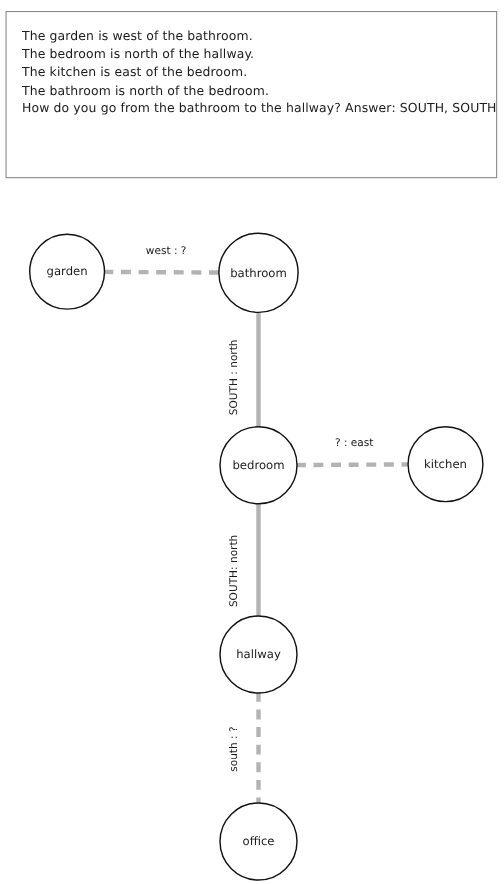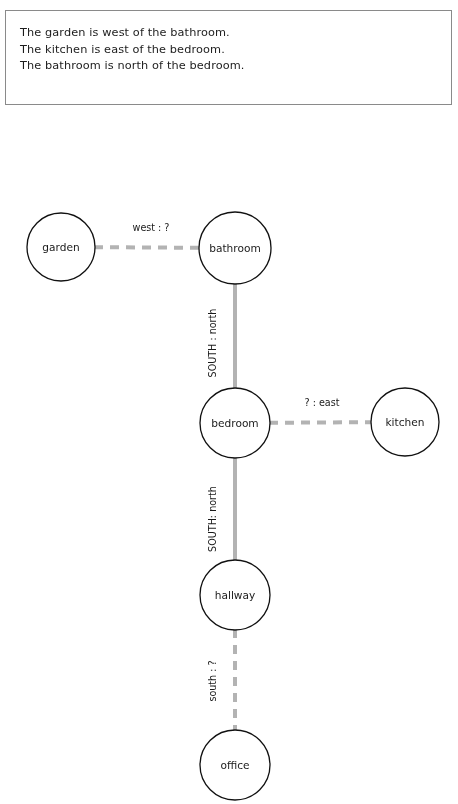--- a/index.html
+++ b/index.html
@@ -16,21 +16,21 @@
     font-family: "DejaVu Sans", sans-serif;
     color: #1a1a1a;
   }
 
   
   #story-panel {
     position: absolute;
     left: 5px;
     top: 10px;
     width: 447px;
-    height: 95px;
+    height: 152px;
     box-sizing: border-box;
     border: 1px solid #8a8a8a;
     background: #ffffff;
     padding: 14px 0 0 14px;
   }
   .story-line {
     font-size: 11.3px;
     line-height: 16.6px;
     color: #1c1c1c;
     white-space: pre;
@@ -82,22 +82,24 @@
     fill: #1a1a1a;
     text-anchor: middle;
     dominant-baseline: middle;
   }
 </style>
 </head>
 <body>
 
 <div id="story-panel">
   <div class="story-line">The garden is west of the bathroom.</div>
+  <div class="story-line">The bedroom is north of the hallway.</div>
   <div class="story-line">The kitchen is east of the bedroom.</div>
   <div class="story-line">The bathroom is north of the bedroom.</div>
+  <div class="story-line">How do you go from the bathroom to the hallway? Answer: SOUTH, SOUTH</div>
 </div>
 
 <div id="graph-canvas">
   <svg id="graph-svg" viewBox="0 0 458 804">
     <g id="edge-layer">
         <line x1="93.99945502737245" y1="247.1896520403872" x2="200.00057800127163" y2="247.79885389655902" class="edge-dashed"></line>
         <line x1="235" y1="283" x2="235" y2="389" class="edge-solid"></line>
         <line x1="268.99941177997107" y1="422.8000034601178" x2="372.00057091943984" y2="422.19411428870916" class="edge-dashed"></line>
         <line x1="235" y1="457" x2="235" y2="561" class="edge-solid"></line>
         <line x1="235" y1="629" x2="235" y2="731" class="edge-dashed"></line>

